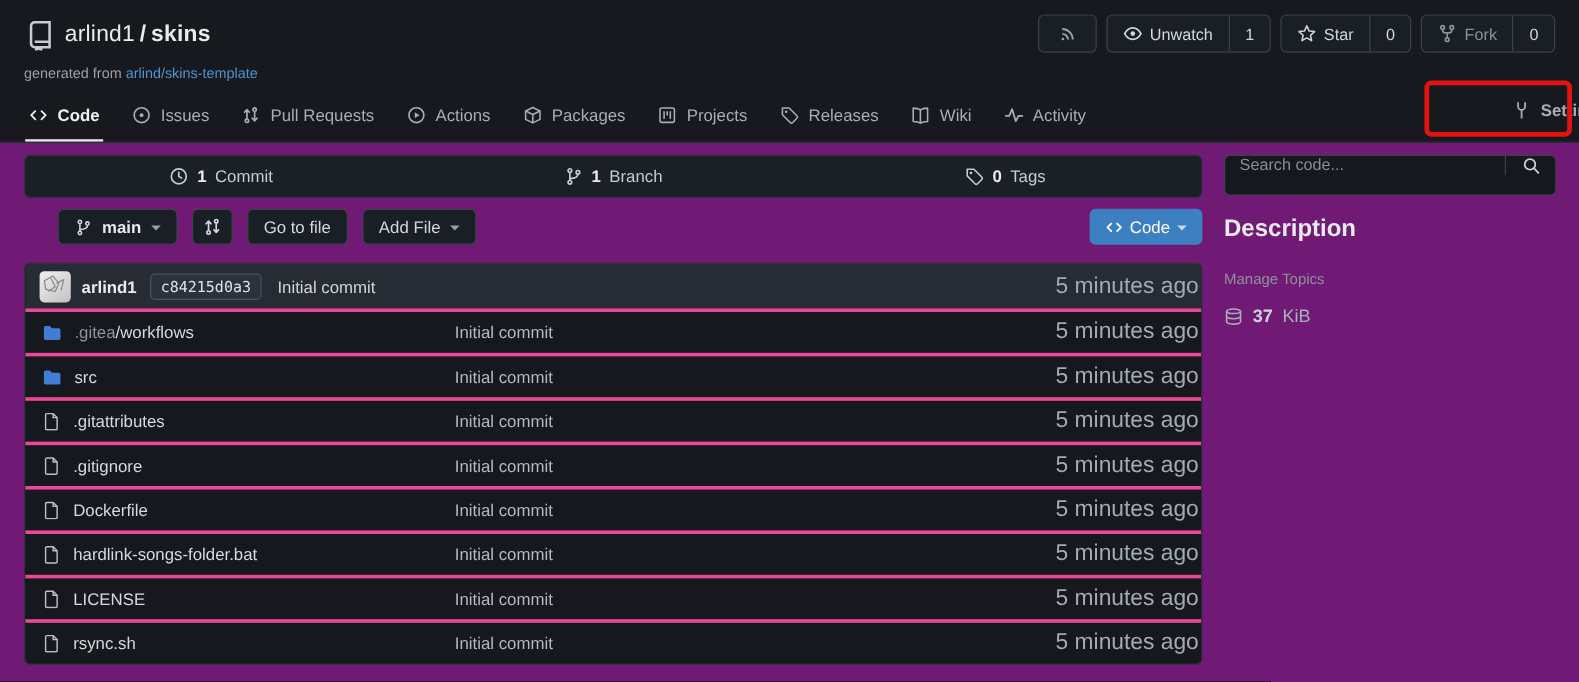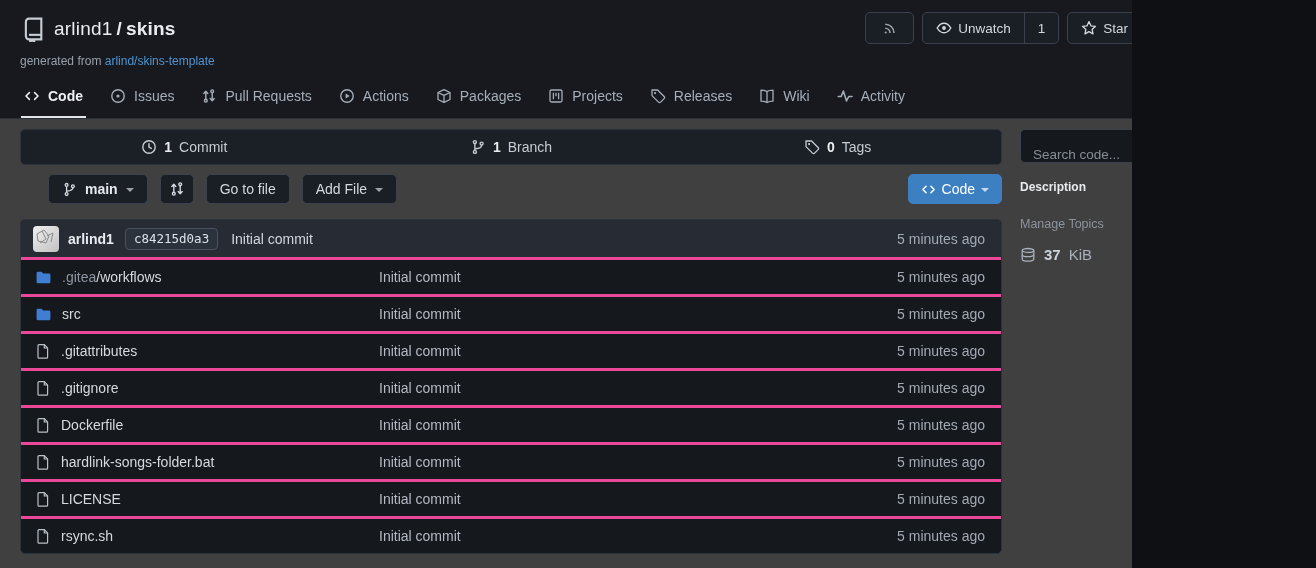--- a/index.html
+++ b/index.html
@@ -1,19 +1,19 @@
 <!DOCTYPE html>
 <html><head>
 <meta charset="utf-8">
 <style>
   * { margin:0; padding:0; box-sizing:border-box; }
   html,body { background:#0e1013; }
   .screen{
-    position:relative; width:1132px; height:568px; overflow:hidden;
-    background:#404040; color:#d7dce2;
+    position:relative; width:1316px; height:568px; overflow:hidden;
+    background:#701a75; color:#d7dce2;
     font-family:"Liberation Sans", sans-serif; font-size:14px;
   }
   svg{ display:block; flex:none; }
 
   
   .header{ position:absolute; left:0; top:0; width:1316px; height:119px;
            background:#17191f; border-bottom:1px solid #2b313a; }
   .repo-icon{ position:absolute; left:21px; top:16px; color:#c7cdd4; }
   .repo-title{ position:absolute; left:54px; top:18px; font-size:19px; color:#e9ecef; letter-spacing:.2px;}
   .repo-title .owner{ font-weight:400; }
@@ -59,37 +59,37 @@
           overflow:hidden; background:#15181d; }
   .row{ height:37px; display:flex; align-items:center; position:relative; border-top:3px solid #ec4899; }
   .row:first-child{ border-top:none; }
   .commit-row{ background:#262b34; }
   .avatar{ width:26px; height:26px; border-radius:4px; margin-left:12px; overflow:hidden; cursor:pointer;
            background:linear-gradient(140deg,#efefef 0%,#d6d6d6 55%,#c2c2c2 100%); }
   .author{ font-weight:700; color:#e9ecef; margin-left:9px; cursor:pointer; }
   .hash{ margin-left:11px; font-family:"DejaVu Sans Mono", monospace; font-size:12.5px; color:#dde2e8;
          background:#2b323c; border:1px solid #4a525f; border-radius:4px; padding:2.5px 8px; cursor:pointer; }
   .commit-msg{ margin-left:13px; color:#d2d7dd; cursor:pointer; }
-  .time{ position:absolute; right:16px; color:#a2aab4; font-size:14px; }
+  .time{ position:absolute; right:2px; color:#a2aab4; font-size:19px; }
   .ficon{ margin-left:14px; }
   .folder-glyph{ color:#3f7ed2; }
   .file-glyph{ color:#b9c0c8; }
   .fname{ margin-left:10px; color:#d5dade; cursor:pointer; }
   .fname .dim{ color:#8d959f; }
   .fmsg{ position:absolute; left:358px; color:#b4bac3; cursor:pointer; }
 
   
   .sidebar{ position:absolute; left:1020px; top:129px; width:277px; }
-  .search-box{ display:flex; height:34px; border:1px solid #3b424d; border-radius:5px; background:#15181d; align-items:flex-end; }
+  .search-box{ display:flex; height:34px; border:1px solid #3b424d; border-radius:5px; background:#15181d; align-items:flex-start; }
   .search-box input{ flex:1; min-width:0; background:transparent; border:none; outline:none; color:#d3d8de;
                      font-size:13.5px; padding:0 12px; font-family:inherit; }
   .search-box input::placeholder{ color:#868e98; }
   .search-btn{ width:42px; display:flex; align-items:center; justify-content:center; border-left:1px solid #3b424d;
                color:#ccd2d8; cursor:pointer; }
-  .desc-title{ margin-top:17px; font-size:12px; font-weight:700; color:#e7ebef; }
+  .desc-title{ margin-top:17px; font-size:20px; font-weight:700; color:#e7ebef; }
   .desc-text{ margin-top:9px; font-size:15px; color:#8f97a2; }
   .manage{ margin-top:23px; font-size:12.5px; color:#8b939d; cursor:pointer; }
   .size-row{ margin-top:15px; display:flex; align-items:center; gap:8px; font-size:15px; color:#a8b0ba; }
   .size-row b{ color:#ccd2d9; font-weight:700; }
 </style>
 </head>
 <body>
 
 <div class="screen">
 

